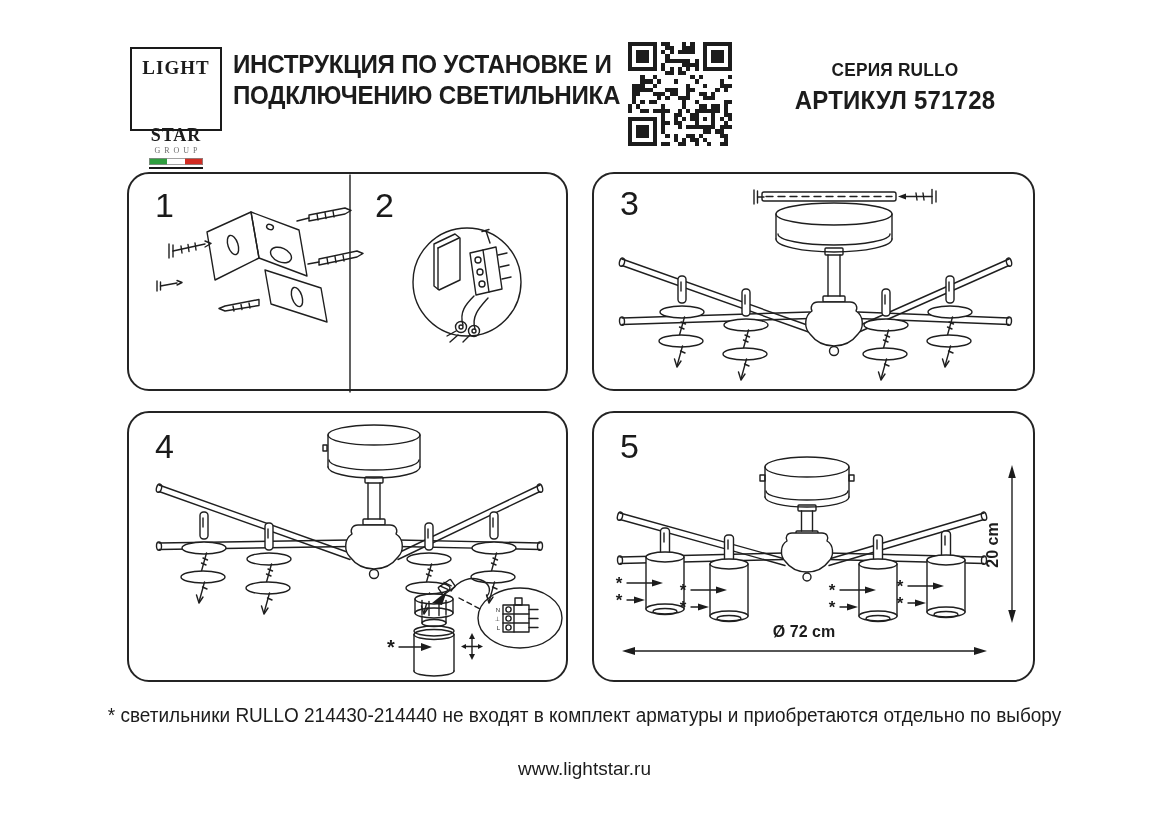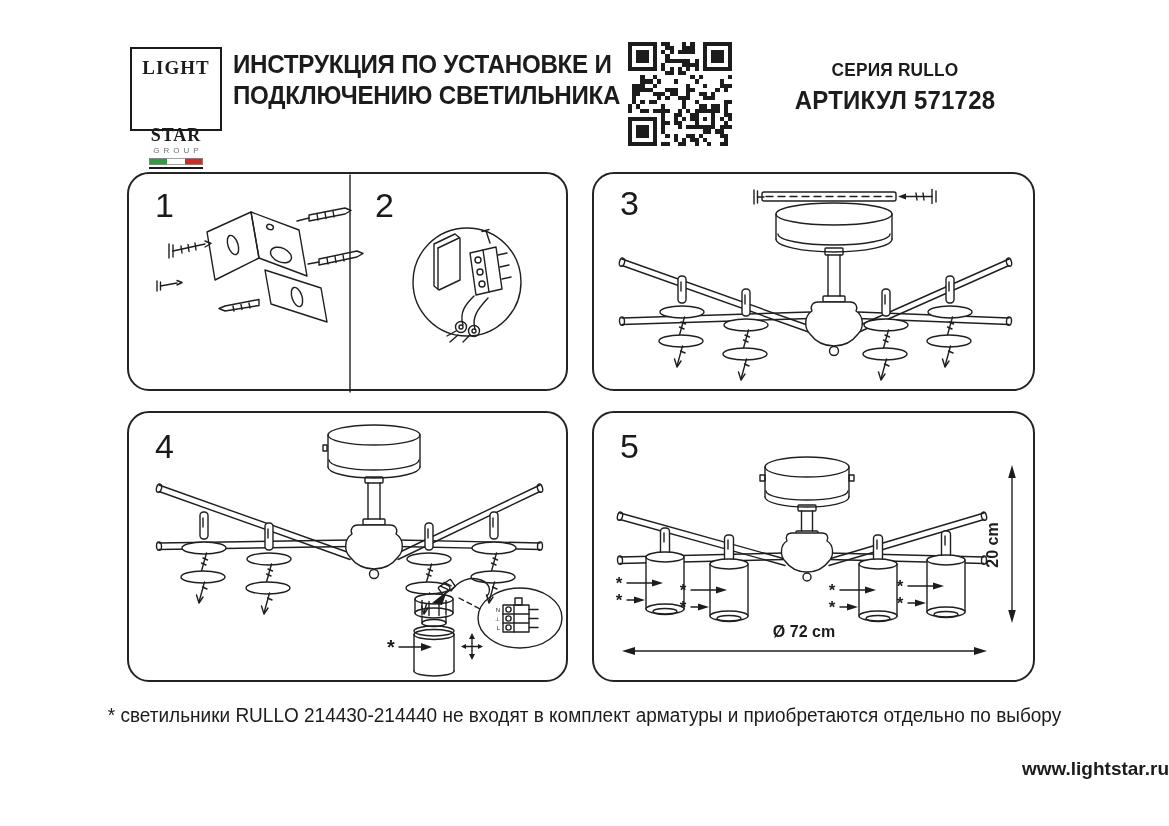--- a/index.html
+++ b/index.html
@@ -6,21 +6,21 @@
   body{
     width:1169px;height:826px;position:relative;background:#ffffff;
     font-family:"Liberation Sans",sans-serif;color:#1c1c1c;overflow:hidden;
   }
   .abs{position:absolute;}
   
   .logo{left:130px;top:47px;width:92px;height:84px;border:2px solid #1a1a1a;
     box-sizing:border-box;text-align:center;font-family:"Liberation Serif",serif;font-weight:bold;}
   .logo-light{font-size:19px;line-height:18px;margin-top:10px;letter-spacing:1px;}
   .logo-star{font-size:18px;line-height:20px;letter-spacing:1px;margin-top:48px;}
-  .logo-group{font-family:Liberation Sans, sans-serif;font-weight:400;font-size:8px;
+  .logo-group{font-family:Liberation Serif, serif;font-weight:400;font-size:8px;
     letter-spacing:4px;color:#6f6f6f;margin-top:1px;margin-left:4px;}
   .flag{display:block;margin:3px auto 0;}
   .flag-underline{width:54px;height:2px;background:#1a1a1a;margin:2px auto 0;}
   .title{left:233px;top:49px;font-size:26px;font-weight:bold;line-height:31px;
     letter-spacing:-0.3px;transform:scaleX(0.93);transform-origin:0 0;white-space:nowrap;}
   .qr{left:628px;top:42px;width:104px;height:104px;}
   .right-head{left:760px;top:60px;width:270px;text-align:center;transform:scaleX(0.96);}
   .series{font-size:18px;font-weight:bold;letter-spacing:0.2px;}
   .article{font-size:25px;font-weight:bold;margin-top:5px;letter-spacing:0.2px;}
   
@@ -35,21 +35,21 @@
   .svgtxt{stroke:none;fill:#1c1c1c;font-family:"Liberation Sans",sans-serif;}
   .dimtxt{font-size:16px;font-weight:bold;}
   .star{font-size:17px;font-weight:bold;}
   .star-big{font-size:20px;font-weight:bold;}
   .tinytxt{font-size:6px;}
   .fillink{fill:#1c1c1c;stroke:none;}
   .fillwhite{fill:#ffffff;}
   
   .note{left:0;top:704px;width:1169px;text-align:center;font-size:20px;
     transform:scaleX(0.95);transform-origin:center;}
-  .site{left:0;top:758px;width:1169px;text-align:right;font-size:19px;font-weight:bold;}
+  .site{left:0;top:758px;width:1169px;text-align:center;font-size:19px;font-weight:normal;}
 </style>
 </head>
 <body>
 
 <div class="abs logo">
   <div class="logo-light">LIGHT</div>
   <div class="logo-star">STAR</div>
   <div class="logo-group">GROUP</div>
   <svg class="flag" width="54" height="7" viewBox="0 0 54 7">
     <rect x="0" y="0" width="18" height="7" fill="#2f9e3f"></rect>

